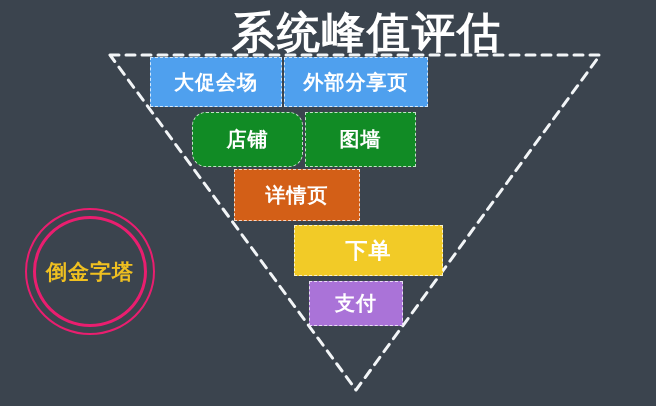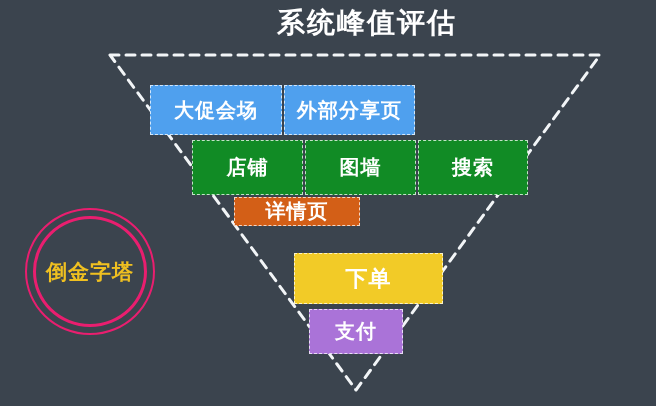--- a/index.html
+++ b/index.html
@@ -9,21 +9,21 @@
     background: var(--bg, #3B444E);
     font-family: "Liberation Sans", "DejaVu Sans", sans-serif;
     width: 656px; height: 406px;
   }
   .title {
     position: absolute;
     top: 4px;
     left: 367px;
     transform: translateX(-50%);
     color: #FFFFFF;
-    font-size: 28px;
+    font-size: 43px;
     font-weight: bold;
     letter-spacing: 2px;
     white-space: nowrap;
   }
   svg.triangle {
     position: absolute;
     left: 0; top: 0;
     width: 656px; height: 406px;
   }
   .row {
@@ -34,36 +34,35 @@
   .cell {
     height: 100%;
     display: flex;
     align-items: center;
     justify-content: center;
     color: #FFFFFF;
     font-size: 20px;
     font-weight: bold;
     letter-spacing: 1px;
     border: 1px dashed rgba(255,255,255,0.75);
-    margin-top: 28px;
   }
   .row-0 .cell { background: var(--c-blue, #4FA0EE); }
   .row-1 .cell { background: var(--c-green, #118B25); }
   .row-2 .cell { background: var(--c-orange, #D35F17); }
   .row-3 .cell { background: var(--c-yellow, #F2CB27); font-size: 22px; }
   .row-4 .cell { background: var(--c-purple, #AA73D8); }
 
   .row-0 { left: 150px; top: 57px;  width: 418px; height: 50px; }
   .row-1 { left: 192px; top: 112px; width: 336px; height: 55px; }
   .row-2 { left: 234px; top: 169px; width: 256px; height: 52px; flex-direction: column; }
   .row-3 { left: 278px; top: 225px; width: 165px; height: 51px; padding-left: 16px; }
   .row-4 { left: 309px; top: 281px; width: 94px;  height: 45px; }
 
-  .row-0 .c0 { width: 132px; } .row-0 .c1 { width: 136px; } .row-0 .c2 { width: 131px; }
-  .row-1 .c0 { width: 111px; } .row-1 .c1 { width: 111px; text-align: center; } .row-1 .c2 { width: 110px; }
+  .row-0 .c0 { width: 132px; } .row-0 .c1 { width: 136px; } .row-0 .c2 { width: 144px; }
+  .row-1 .c0 { width: 111px; border-radius: 14px; } .row-1 .c1 { width: 111px; text-align: center; } .row-1 .c2 { width: 110px; }
   .row-2 .c0 { width: 126px; } .row-2 .c1 { width: 128px; }
   .row-3 .c0 { width: 165px; }
   .row-4 .c0 { width: 99px; }
 
   .badge {
     position: absolute;
     left: 25px; top: 208px;
     width: 130px; height: 127px;
     border: 2px solid var(--c-ring, #E91E6F);
     border-radius: 50%;
@@ -98,21 +97,20 @@
 <div class="title">系统峰值评估</div>
 
 <div class="row row-0">
   <div class="cell c0">大促会场</div>
   <div class="cell c2">外部分享页</div>
 </div>
 
 <div class="row row-1">
   <div class="cell c0">店铺</div>
   <div class="cell c1">图墙</div>
-  <div class="cell c2">搜索</div>
 </div>
 
 <div class="row row-2">
   <div class="cell c0">详情页</div>
 </div>
 
 <div class="row row-3">
   <div class="cell c0">下单</div>
 </div>
 

